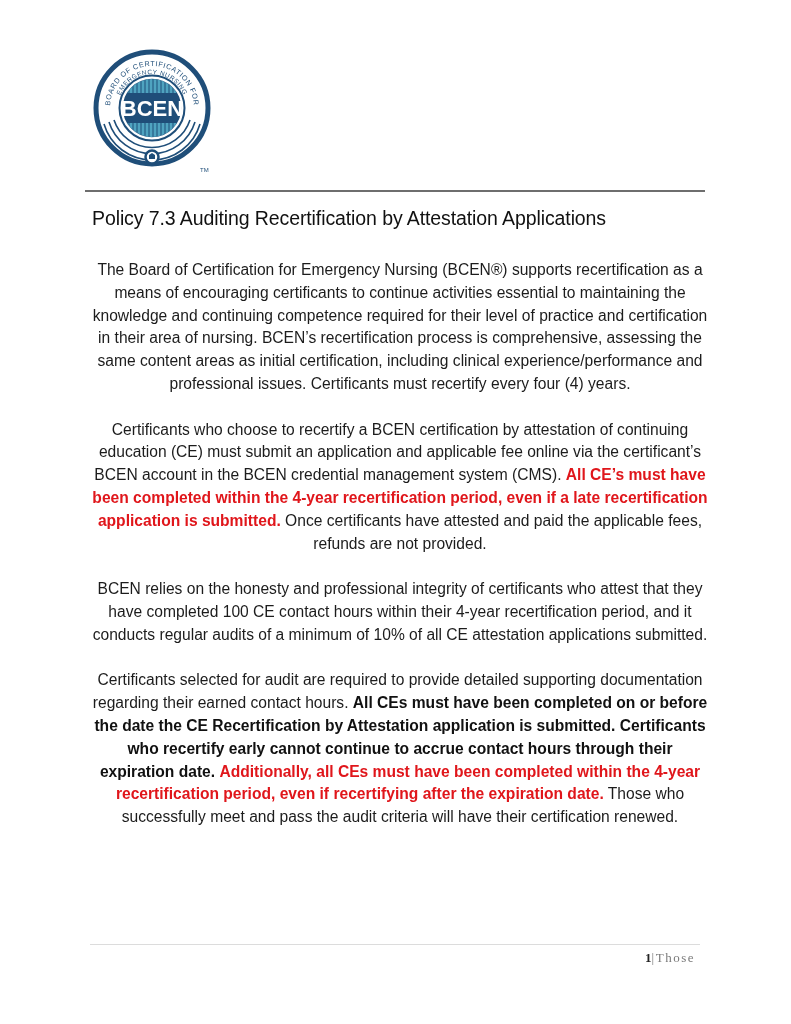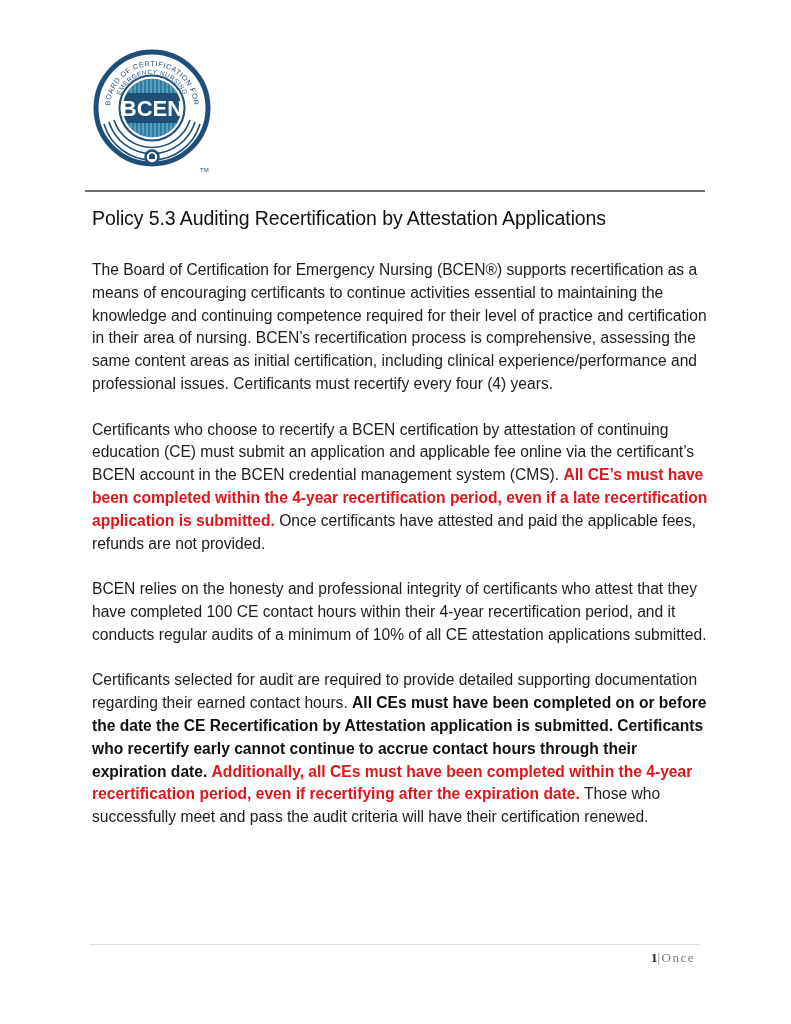--- a/index.html
+++ b/index.html
@@ -46,20 +46,21 @@
       position: absolute;
       left: 92px;
       top: 259px;
       width: 616px;
       font-size: 15.6px;
       line-height: 22.8px;
       color: #1c1c1c;
     }
     .body p {
       margin: 0 0 22.8px 0;
+      text-align: center;
     }
     .red { color: #e0161b; font-weight: bold; }
     .bold { font-weight: bold; color: #111111; margin-top: 20px; }
     .footer-rule {
       position: absolute;
       left: 90px;
       top: 944px;
       width: 610px;
       height: 1px;
       background: #dcdcdc;
@@ -143,34 +144,34 @@
 
     <circle cx="60" cy="109" r="6.5" fill="#ffffff" stroke="#1f4e79" stroke-width="2.5"></circle>
     <path d="M 57 111 L 57 107 L 60 105 L 63 107 L 63 111 Z" fill="#1f4e79"></path>
 
     <text x="108" y="124" font-family="Liberation Sans, sans-serif" font-size="6" fill="#1f4e79">TM</text>
   </svg>
 </div>
 
 <div class="top-rule"></div>
 
-<h1 class="title">Policy 5.3 Auditing Recertification by Attestation Applications</h1>
+<h1 class="title">Policy 7.3 Auditing Recertification by Attestation Applications</h1>
 
 <div class="body">
   <p>
     <span>The Board of Certification for Emergency Nursing (BCEN®) supports recertification as a means of encouraging certificants to continue activities essential to maintaining the knowledge and continuing competence required for their level of practice and certification in their area of nursing. BCEN’s recertification process is comprehensive, assessing the same content areas as initial certification, including clinical experience/performance and professional issues. Certificants must recertify every four (4) years.</span>
   </p>
   <p>
     <span>Certificants who choose to recertify a BCEN certification by attestation of continuing education (CE) must submit an application and applicable fee online via the certificant’s BCEN account in the BCEN credential management system (CMS).  </span><span class="red">All CE’s must have been completed within the 4-year recertification period, even if a late recertification application is submitted.</span><span> Once certificants have attested and paid the applicable fees, refunds are not provided.</span>
   </p>
   <p>
     <span>BCEN relies on the honesty and professional integrity of certificants who attest that they have completed 100 CE contact hours within their 4-year recertification period, and it conducts regular audits of a minimum of 10% of all CE attestation applications submitted.</span>
   </p>
   <p>
     <span>Certificants selected for audit are required to provide detailed supporting documentation regarding their earned contact hours. </span><span class="bold">All CEs must have been completed on or before the date the CE Recertification by Attestation application is submitted. Certificants who recertify early cannot continue to accrue contact hours through their expiration date.</span><span> </span><span class="red">Additionally, all CEs must have been completed within the 4-year recertification period, even if recertifying after the expiration date.</span><span> Those who successfully meet and pass the audit criteria will have their certification renewed.</span>
   </p>
 </div>
 
 <div class="footer-rule"></div>
 
 <div class="page-num">
-  <span class="num">1</span><span>|</span><span>Once</span>
+  <span class="num">1</span><span>|</span><span>Those</span>
 </div>
 
 </body></html>

